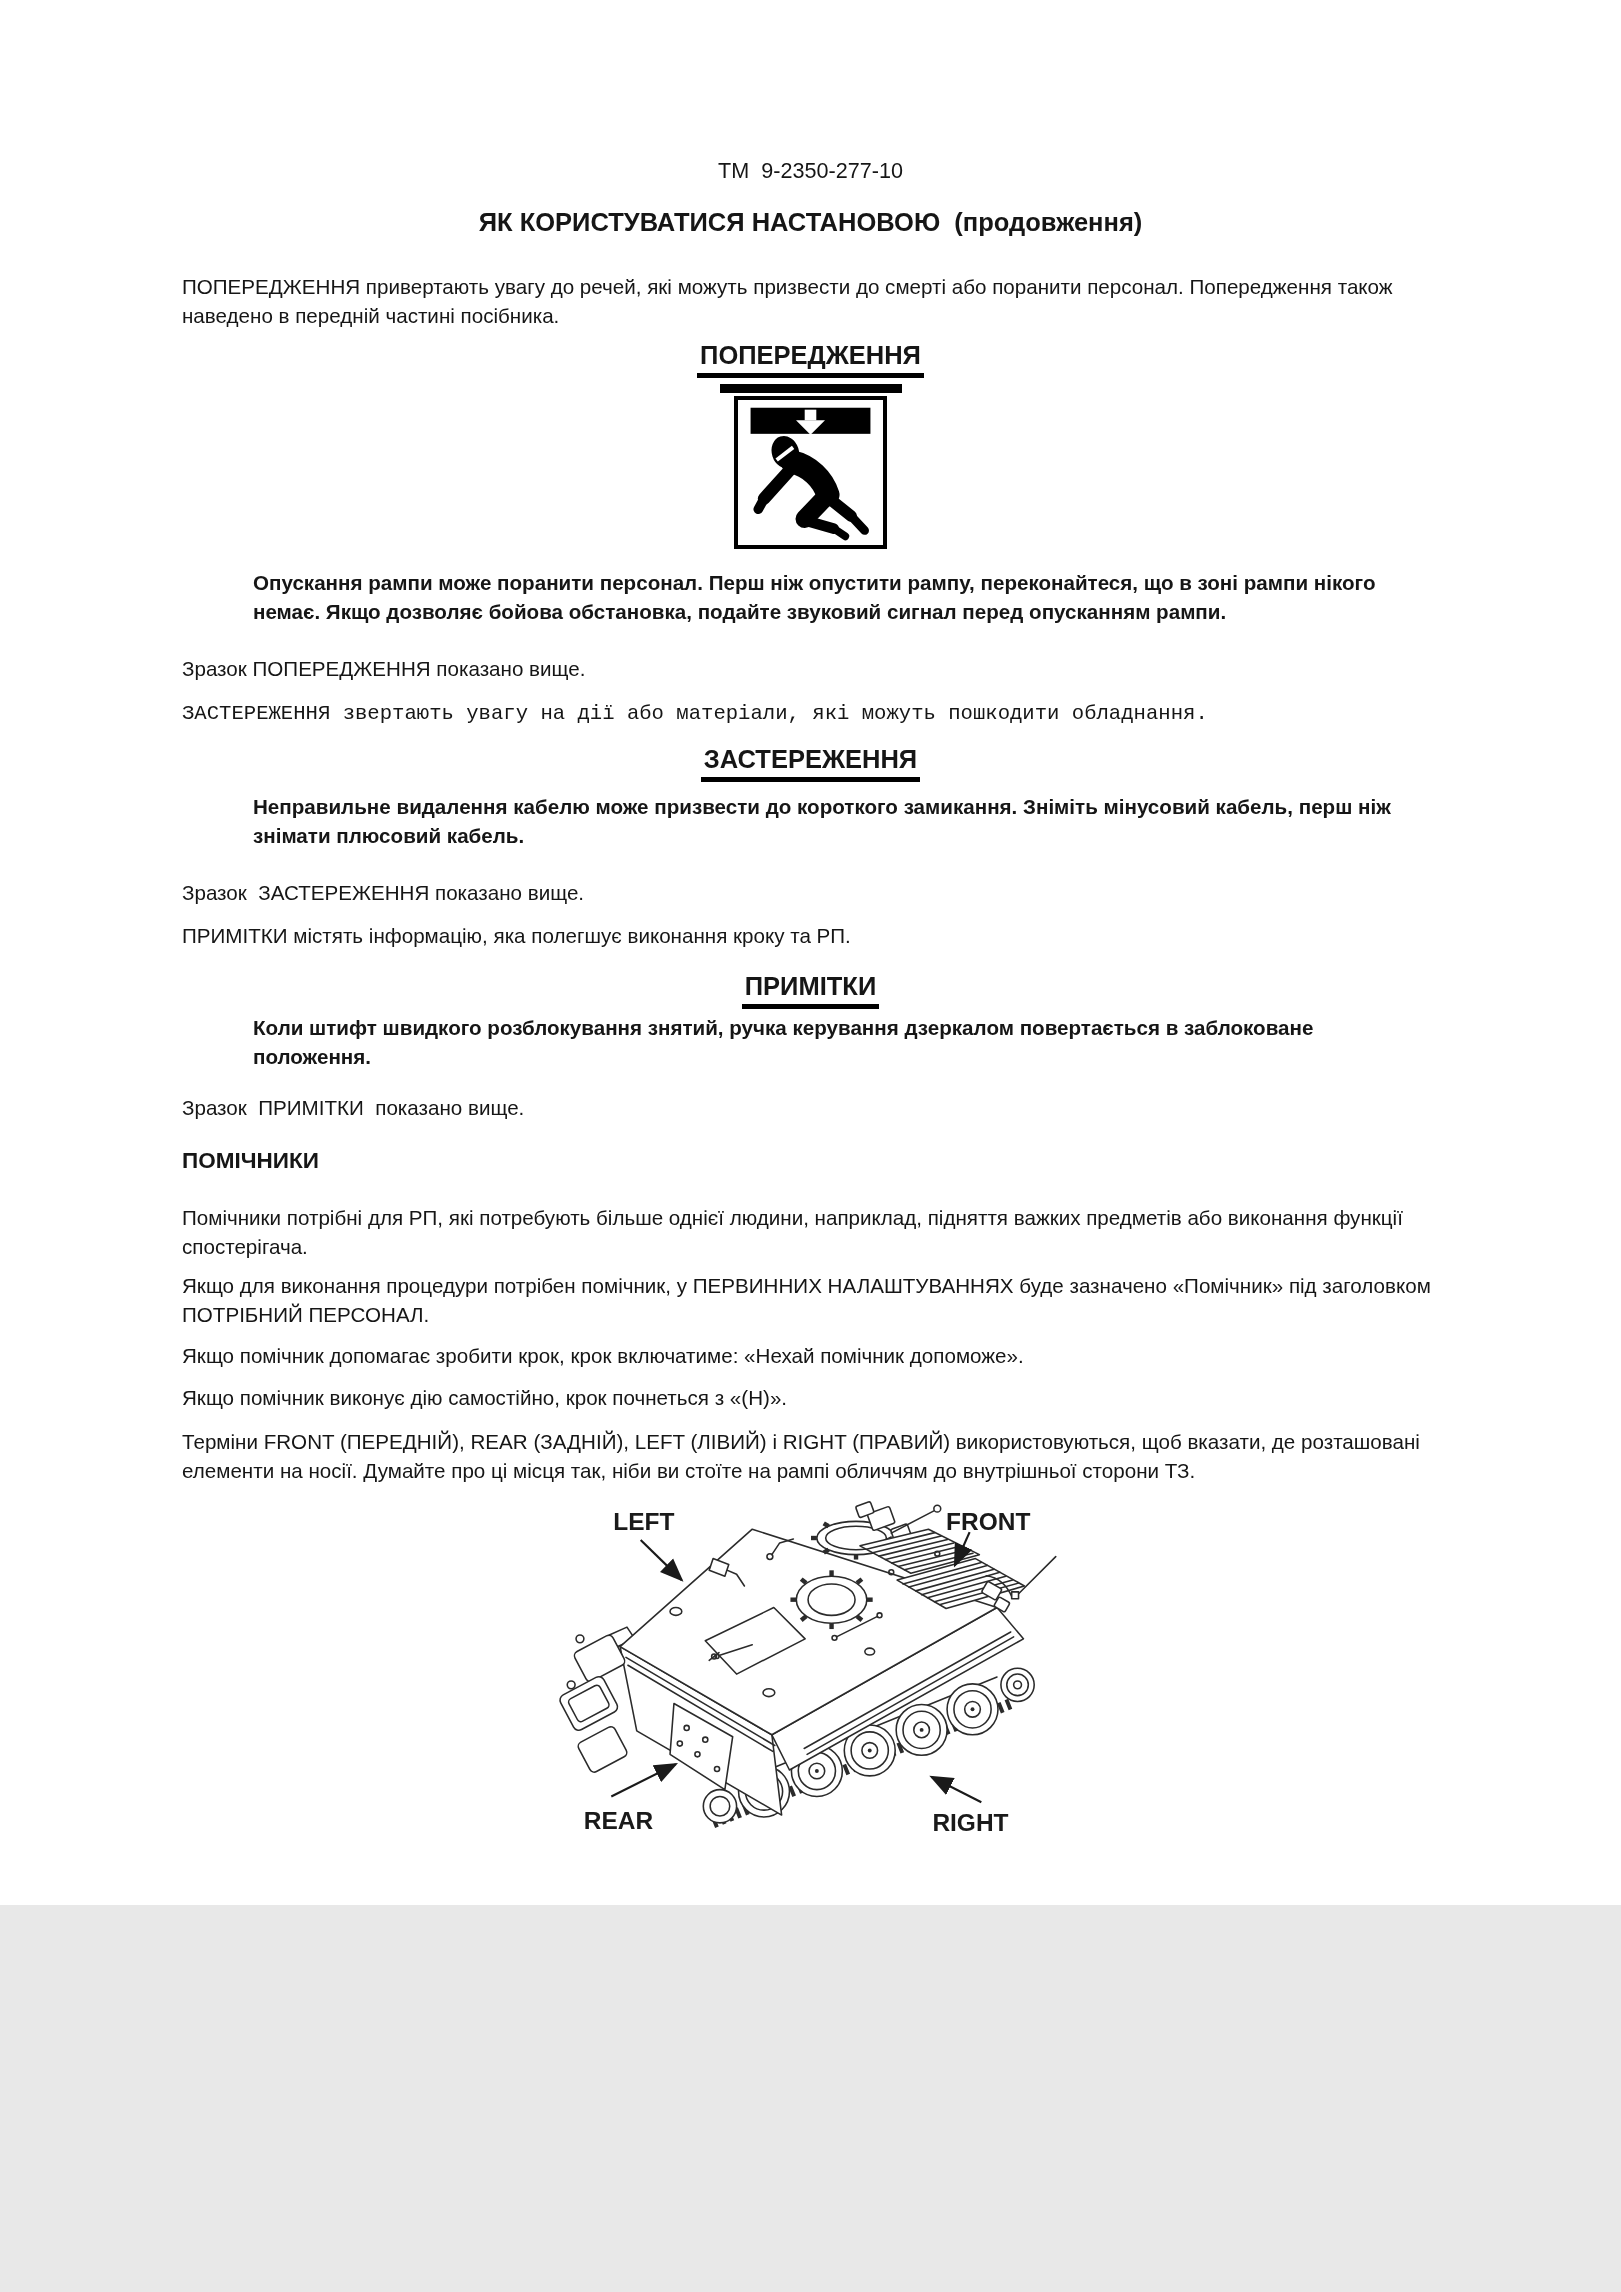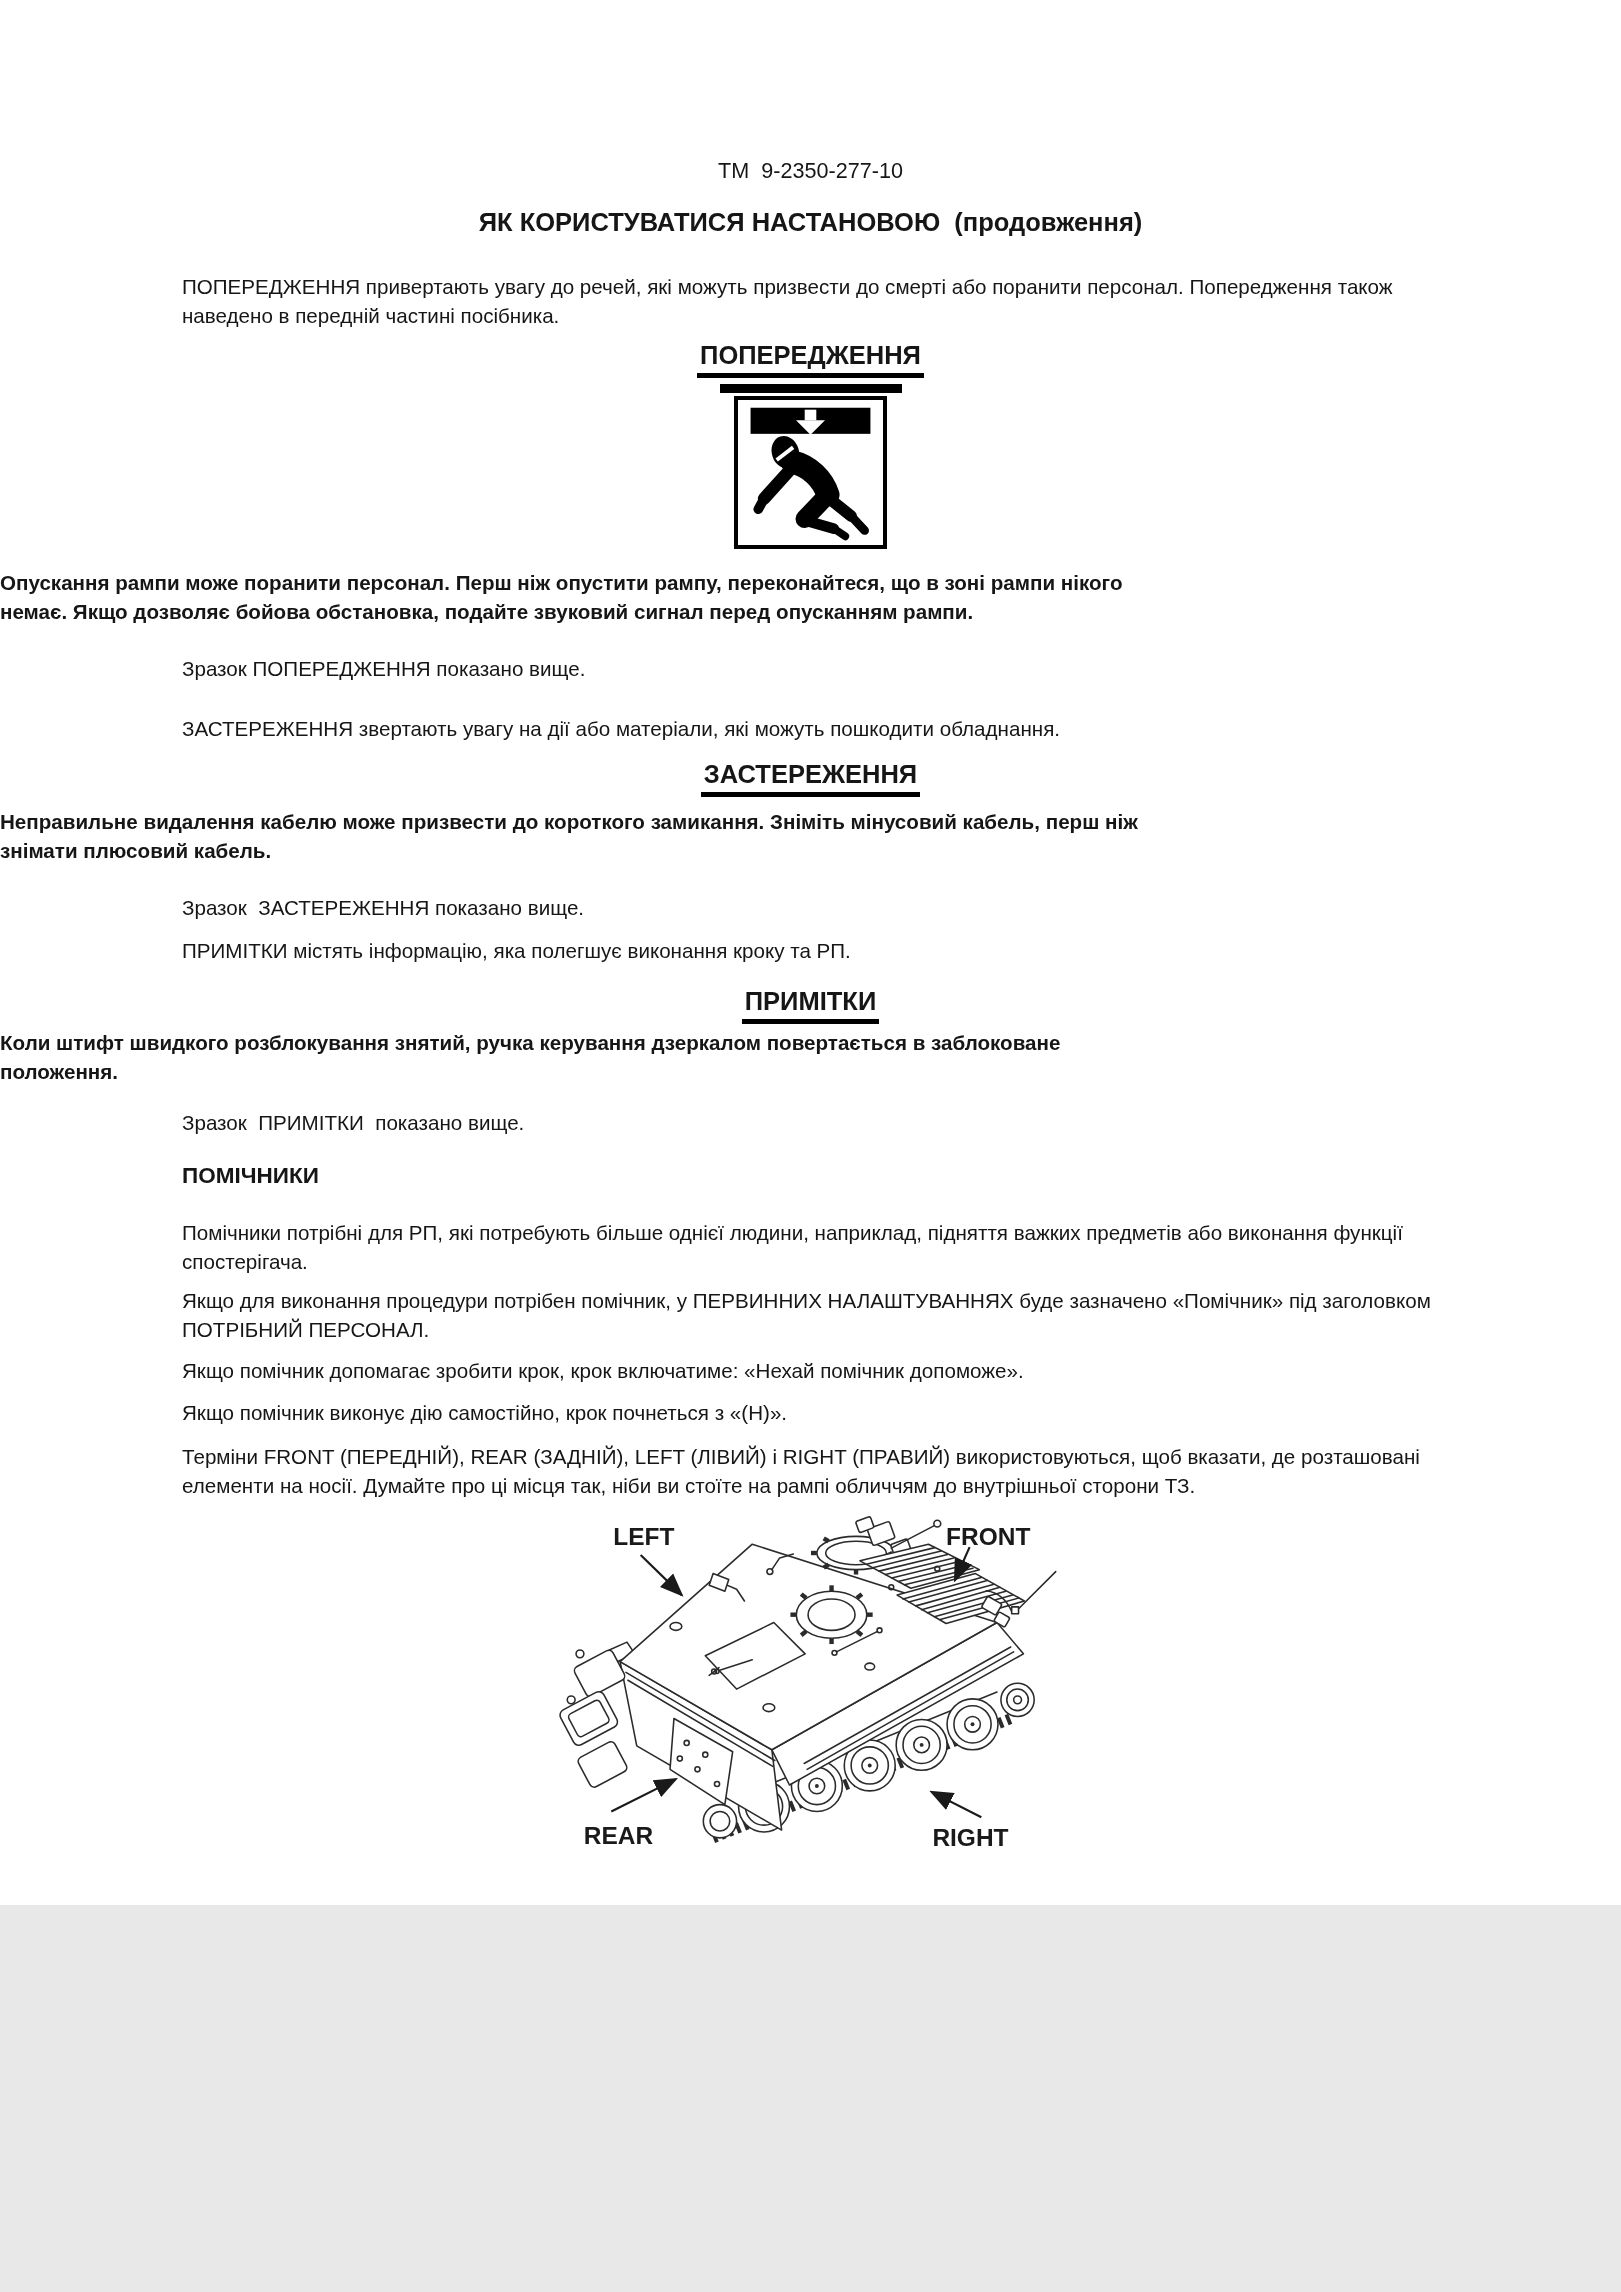--- a/index.html
+++ b/index.html
@@ -19,24 +19,24 @@
   .title{font-size:25.5px;font-weight:bold;line-height:31px;margin-top:23.5px;text-align:center;}
   .para{font-size:20.6px;line-height:29px;margin:0 157px 0 182px;}
   .intro{margin-top:34px;}
   .c-head{margin-top:10.8px;text-align:center;font-size:25.5px;font-weight:bold;line-height:29px;}
   .c-head .u{border-bottom:5.9px solid #000;padding:0 2.9px 2.9px 2.9px;display:inline-block;}
   .nh{margin-top:22.5px;}
   .ch{margin-top:17.6px;}
   .iconwrap{margin-top:5.9px;text-align:center;}
   .icon-bar{width:182px;height:9.8px;background:#000;margin:0 auto;}
   .icon-box{width:145px;height:145px;border:4.9px solid #000;margin:2.9px auto 0 auto;background:#fff;}
-  .boldp{font-weight:bold;font-size:20.6px;line-height:29px;margin-right:118px;}
+  .boldp{font-weight:bold;font-size:20.6px;line-height:29px;margin-left:253px;margin-right:118px;}
   .w-body{margin-top:18.6px;}
   .s1{margin-top:28px;}
-  .cintro{margin-top:31px;}
+  .cintro{margin-top:16px;font-family:Liberation Mono, monospace;}
   .c-body{margin-top:9.8px;}
   .s2{margin-top:28px;}
   .nintro{margin-top:13.7px;}
   .n-body{margin-top:3.9px;}
   .s3{margin-top:21.6px;}
   .lhead{font-size:22.5px;font-weight:bold;line-height:29px;margin-left:182px;margin-right:157px;}
   .ahead{margin-top:24.5px;}
   .p1{margin-top:27.4px;}
   .p2{margin-top:10px;}
   .p3{margin-top:12.7px;}

